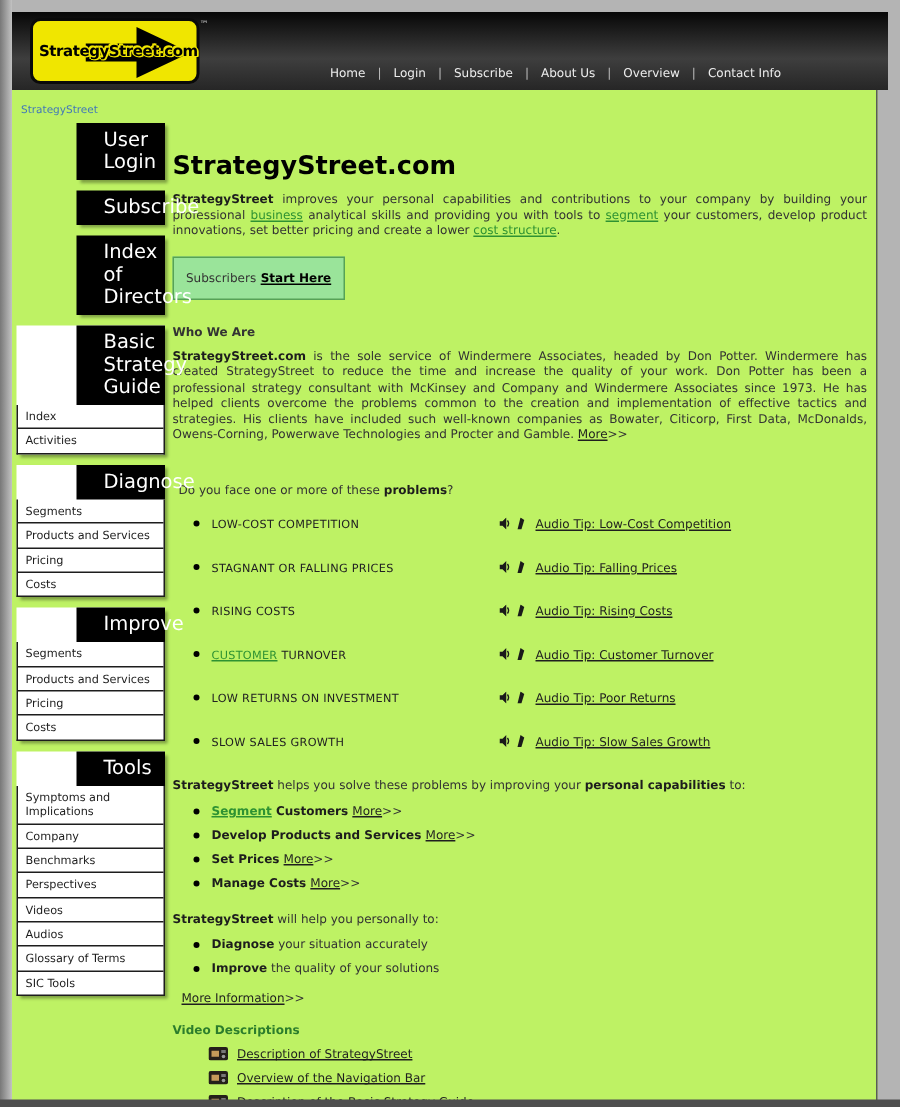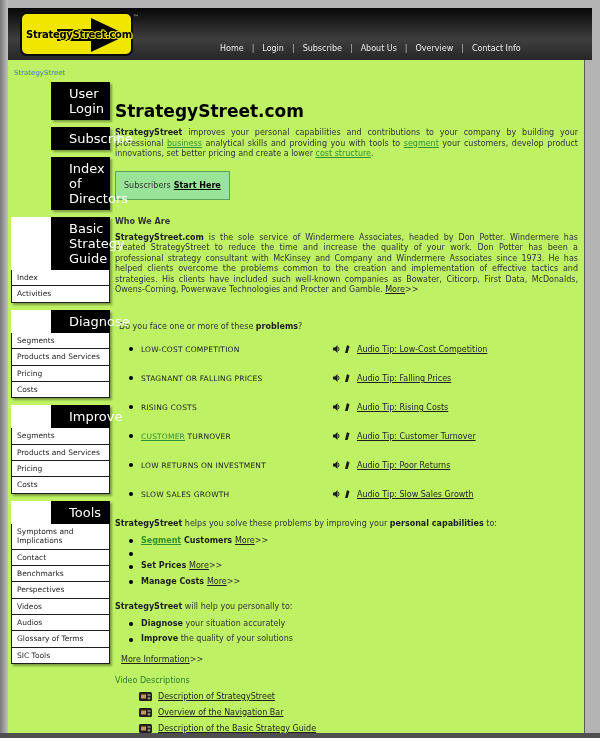--- a/index.html
+++ b/index.html
@@ -66,21 +66,21 @@
   .bullet { width:4px; height:4px; border-radius:50%; background:#000;
     flex:none; margin:0 8px 0 14px; }
   .prob-label { font-size:7.5px; color:#222; letter-spacing:0.2px; }
   .prob-right { display:flex; align-items:center; }
   .aud-ic { display:inline-flex; margin-right:4px; cursor:pointer; }
   .prob-right a { margin-left:3px; }
   .blt-row { display:flex; align-items:center; margin-bottom:5.5px; }
   .blt-row .txt { line-height:1.3; }
   .cap-intro, .pers-intro { margin:14px 0 8px; }
   .more-info { margin:10px 0 12px 6px; }
-  .videos-head { color:#2c7d2c; font-weight:normal; font-size:8px; margin:4px 0 7px; }
+  .videos-head { color:#2c7d2c; font-weight:bold; font-size:8px; margin:4px 0 7px; }
   .vid-row { display:flex; align-items:center; margin:0 0 7px 24px; }
   .vid-icon { display:inline-flex; margin-right:6px; cursor:pointer; }
   b { color:#1d1d1d; }
 </style>
 </head>
 <body>
 
 <div class="left-edge"></div>
 <div class="bottom-bar"></div>
 
@@ -141,21 +141,21 @@
         <div class="sb-item">Products and Services</div>
         <div class="sb-item">Pricing</div>
         <div class="sb-item">Costs</div>
       </div>
     </div>
 
     <div class="sb-group">
       <div class="sb-btn">Tools</div>
       <div class="sb-items">
         <div class="sb-item">Symptoms and Implications</div>
-        <div class="sb-item">Contact</div>
+        <div class="sb-item">Company</div>
         <div class="sb-item">Benchmarks</div>
         <div class="sb-item">Perspectives</div>
         <div class="sb-item">Videos</div>
         <div class="sb-item">Audios</div>
         <div class="sb-item">Glossary of Terms</div>
         <div class="sb-item">SIC Tools</div>
       </div>
     </div>
   </div>
 
@@ -301,20 +301,21 @@
 
     
     <p class="cap-intro"><b>StrategyStreet</b><span> helps you solve these problems by improving your </span><b>personal capabilities</b><span> to:</span></p>
 
     <div class="blt-row">
       <span class="bullet"></span>
       <span class="txt"><a href="#" class="green bold">Segment</a><b> Customers </b><a href="#" class="dark">More</a><span>&gt;&gt;</span></span>
     </div>
     <div class="blt-row">
       <span class="bullet"></span>
+      <span class="txt"><a href="#" class="green bold"></a><b>Develop Products and Services </b><a href="#" class="dark">More</a><span>&gt;&gt;</span></span>
     </div>
     <div class="blt-row">
       <span class="bullet"></span>
       <span class="txt"><a href="#" class="green bold"></a><b>Set Prices </b><a href="#" class="dark">More</a><span>&gt;&gt;</span></span>
     </div>
     <div class="blt-row">
       <span class="bullet"></span>
       <span class="txt"><a href="#" class="green bold"></a><b>Manage Costs </b><a href="#" class="dark">More</a><span>&gt;&gt;</span></span>
     </div>
 

